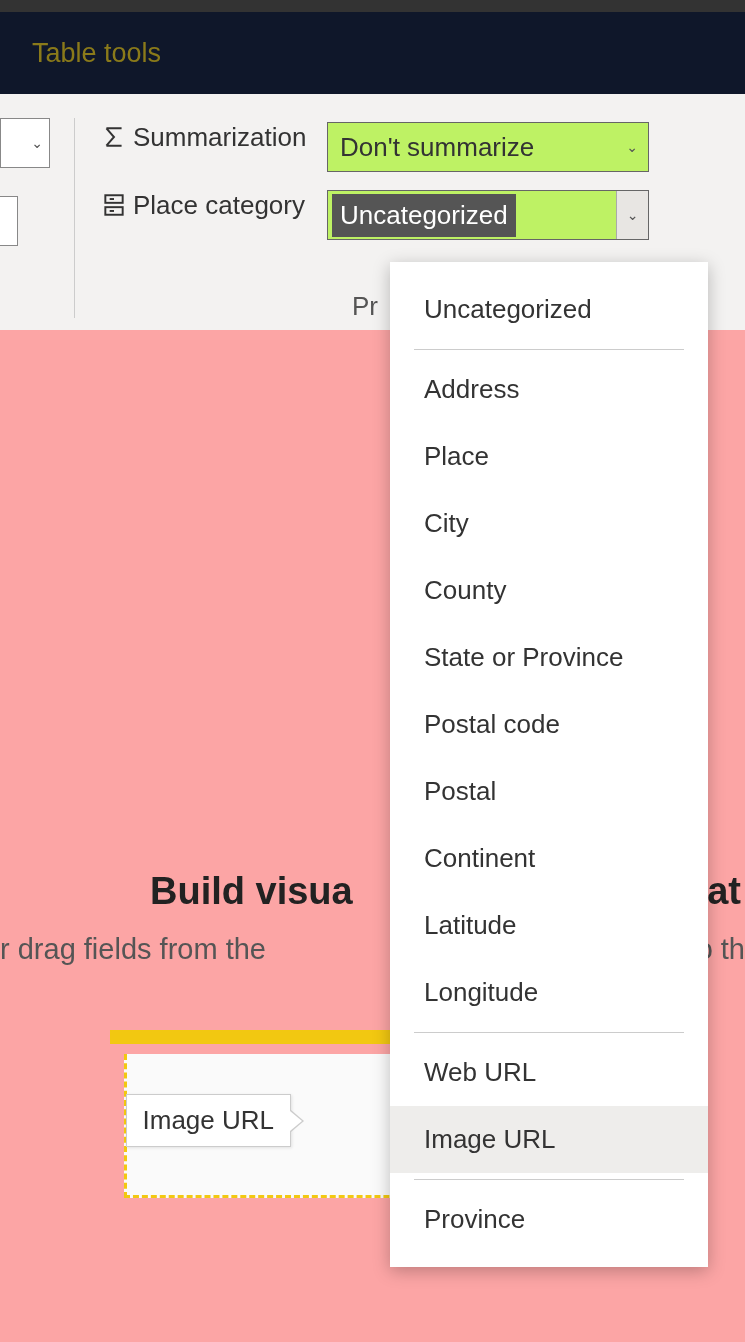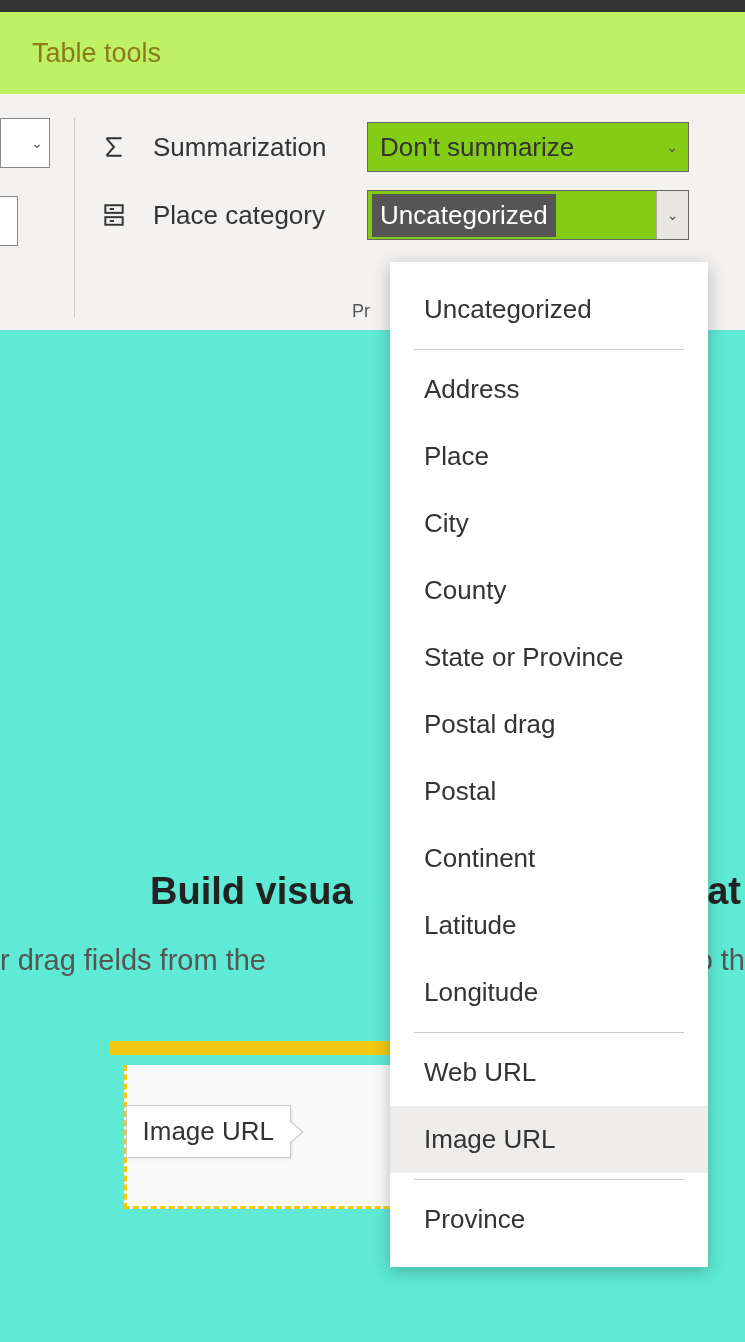--- a/index.html
+++ b/index.html
@@ -10,21 +10,21 @@
     overflow: hidden;
     background: #fff;
     color: #333;
   }
   .topbar {
     height: 12px;
     background: #333;
   }
   .tabstrip {
     display: flex;
-    background: #bef264;
+    background: #0f172a;
     height: 82px;
     align-items: stretch;
   }
   .tab {
     padding: 0 32px;
     display: flex;
     align-items: center;
     font-size: 27px;
     color: #8a7a1a;
     font-weight: 400;
@@ -84,39 +84,39 @@
     height: 200px;
   }
   .ribbon-props {
     display: flex;
     flex-direction: column;
     gap: 18px;
     padding-top: 4px;
   }
   .prop-row {
     display: flex;
-    align-items: center;
-    gap: 24px;
+    align-items: flex-start;
+    gap: 4px;
   }
   .prop-icon {
     width: 30px;
     height: 30px;
     display: flex;
     align-items: center;
     justify-content: center;
     color: #333;
   }
   .prop-label {
     font-size: 26px;
     color: #333;
     width: 190px;
   }
   .prop-select {
     border: 1px solid #666;
-    background: #84cc16;
+    background: #bef264;
     height: 50px;
     width: 322px;
     display: flex;
     align-items: center;
     justify-content: space-between;
     padding: 0 10px 0 12px;
     font-size: 26px;
     cursor: pointer;
   }
   .prop-select.focused {
@@ -139,40 +139,40 @@
     border-left: 1px solid #aaa;
   }
   .chev {
     font-size: 14px;
     color: #555;
   }
   .ribbon-grouplabel {
     position: absolute;
     bottom: 8px;
     left: 352px;
-    font-size: 18px;
+    font-size: 26px;
     color: #555;
   }
   .canvas {
     position: relative;
     height: 1012px;
-    background: #5eead4;
+    background: #fca5a5;
     padding-top: 540px;
   }
   .canvas-title {
     font-size: 38px;
     font-weight: 600;
     color: #222;
     text-align: left;
     padding-left: 150px;
   }
   .canvas-sub {
     font-size: 29px;
     color: #555;
-    margin-top: 31px;
+    margin-top: 20px;
   }
   .dropzone-container {
     margin-top: 64px;
     display: flex;
     justify-content: center;
     position: relative;
   }
   .dropzone {
     width: 526px;
     min-height: 160px;
@@ -317,21 +317,21 @@
 </div>
 
 <div class="dropdown-menu" id="dd-menu">
     <div class="dd-item">Uncategorized</div>
     <div class="dd-sep"></div>
     <div class="dd-item">Address</div>
     <div class="dd-item">Place</div>
     <div class="dd-item">City</div>
     <div class="dd-item">County</div>
     <div class="dd-item">State or Province</div>
-    <div class="dd-item">Postal drag</div>
+    <div class="dd-item">Postal code</div>
     <div class="dd-item">Postal</div>
     <div class="dd-item">Continent</div>
     <div class="dd-item">Latitude</div>
     <div class="dd-item">Longitude</div>
     <div class="dd-sep"></div>
     <div class="dd-item">Web URL</div>
     <div class="dd-item hover">Image URL</div>
     <div class="dd-sep"></div>
     <div class="dd-item">Province</div>
   </div>

